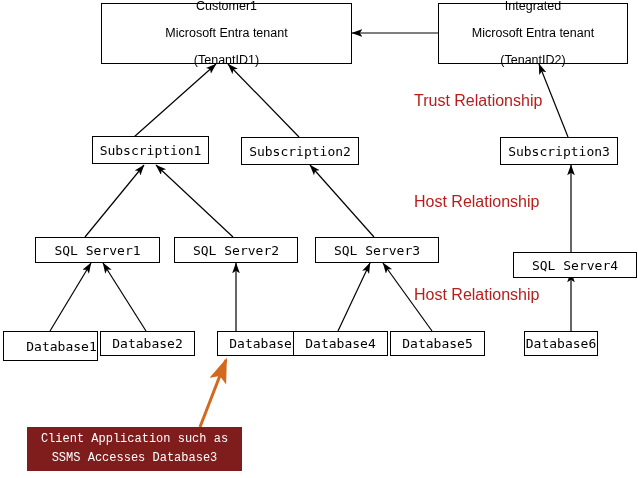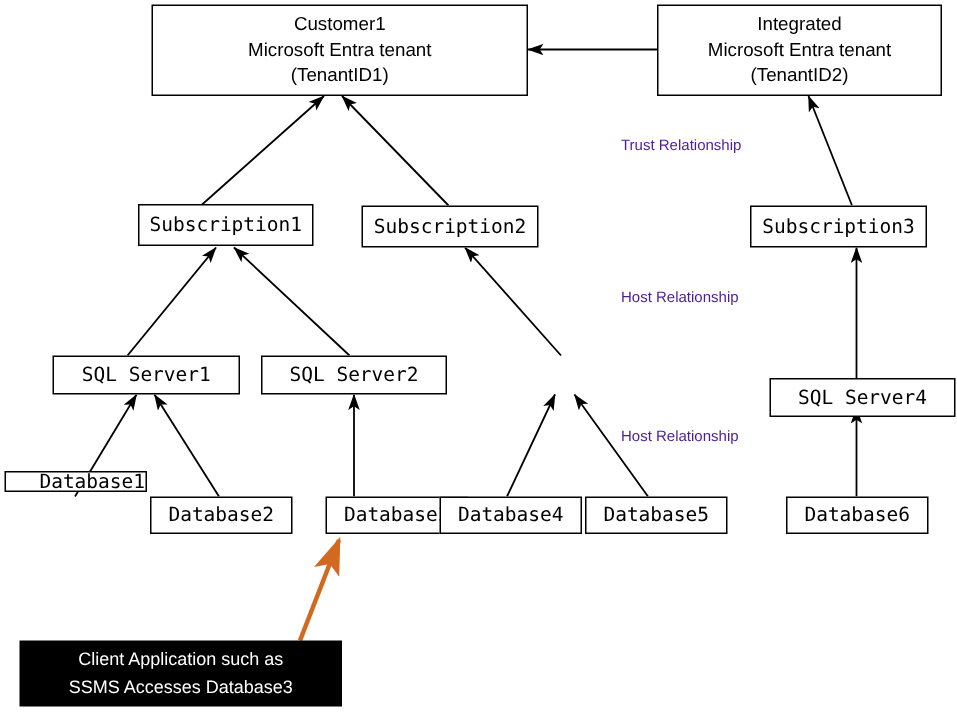--- a/index.html
+++ b/index.html
@@ -38,44 +38,46 @@
   }
   .node-mono {
     font-family: "DejaVu Sans Mono", "Liberation Mono", monospace;
     font-size: 13px;
     letter-spacing: 0px;
   }
   .node-sans {
     font-family: "Liberation Sans", sans-serif;
     font-size: 12.5px;
     line-height: 17px;
+    gap: 10px;
   }
   .node-sans .line { display: block; white-space: nowrap; }
   .rel-label {
     position: absolute;
-    color: #4c1d95;
+    color: #b91c1c;
     font-family: "Liberation Sans", sans-serif;
-    font-size: 10px;
+    font-size: 16px;
     white-space: nowrap;
     z-index: 2;
   }
   .callout {
     position: absolute;
     box-sizing: border-box;
-    background: #000000;
+    background: #7f1d1d;
     color: #ffffff;
-    font-family: Liberation Sans, sans-serif;
+    font-family: Liberation Mono, monospace;
     font-size: 12px;
     display: flex;
     flex-direction: column;
     align-items: center;
     justify-content: center;
     text-align: center;
     line-height: 19px;
     z-index: 3;
+    margin-left: 14px;
   }
   .callout .line { display: block; white-space: nowrap; }
 </style>
 </head>
 <body>
 
 <div id="canvas">
 
   <svg id="edges" viewBox="0 0 638 478" width="638" height="478" xmlns="http://www.w3.org/2000/svg">
     <defs>
@@ -139,40 +141,43 @@
   <div class="node node-mono" style="left:500px; top:137px; width:118px; height:28px;">
     <span>Subscription3</span>
   </div>
 
   <div class="node node-mono" style="left:35px; top:237px; width:125px; height:26px;">
     <span>SQL Server1</span>
   </div>
   <div class="node node-mono" style="left:174px; top:237px; width:124px; height:26px;">
     <span>SQL Server2</span>
   </div>
+  <div class="node node-mono" style="left:315px; top:237px; width:124px; height:26px;">
+    <span>SQL Server3</span>
+  </div>
   <div class="node node-mono" style="left:513px; top:252px; width:124px; height:26px;">
     <span>SQL Server4</span>
   </div>
 
-  <div class="node node-mono" style="left:3px; top:314px; width:95px; height:14px;padding-left:22px;">
+  <div class="node node-mono" style="left:3px; top:331px; width:95px; height:30px;padding-left:22px;">
     <span>Database1</span>
   </div>
   <div class="node node-mono" style="left:100px; top:331px; width:95px; height:25px;">
     <span>Database2</span>
   </div>
   <div class="node node-mono" style="left:197px; top:331px; width:95px; height:25px;margin-left:20px;">
     <span>Database3</span>
   </div>
   <div class="node node-mono" style="left:293px; top:331px; width:95px; height:25px;">
     <span>Database4</span>
   </div>
   <div class="node node-mono" style="left:390px; top:331px; width:95px; height:25px;">
     <span>Database5</span>
   </div>
-  <div class="node node-mono" style="left:524px; top:331px; width:95px; height:25px;text-align:center;">
+  <div class="node node-mono" style="left:524px; top:331px; width:74px; height:25px;text-align:center;">
     <span>Database6</span>
   </div>
 
   <div class="rel-label" style="left:414px; top:92px;">Trust Relationship</div>
   <div class="rel-label" style="left:414px; top:193px;">Host Relationship</div>
   <div class="rel-label" style="left:414px; top:286px;">Host Relationship</div>
 
   <div class="callout" style="left:13px; top:427px; width:215px; height:44px;">
     <span class="line">Client Application such as</span>
     <span class="line">SSMS Accesses Database3</span>

